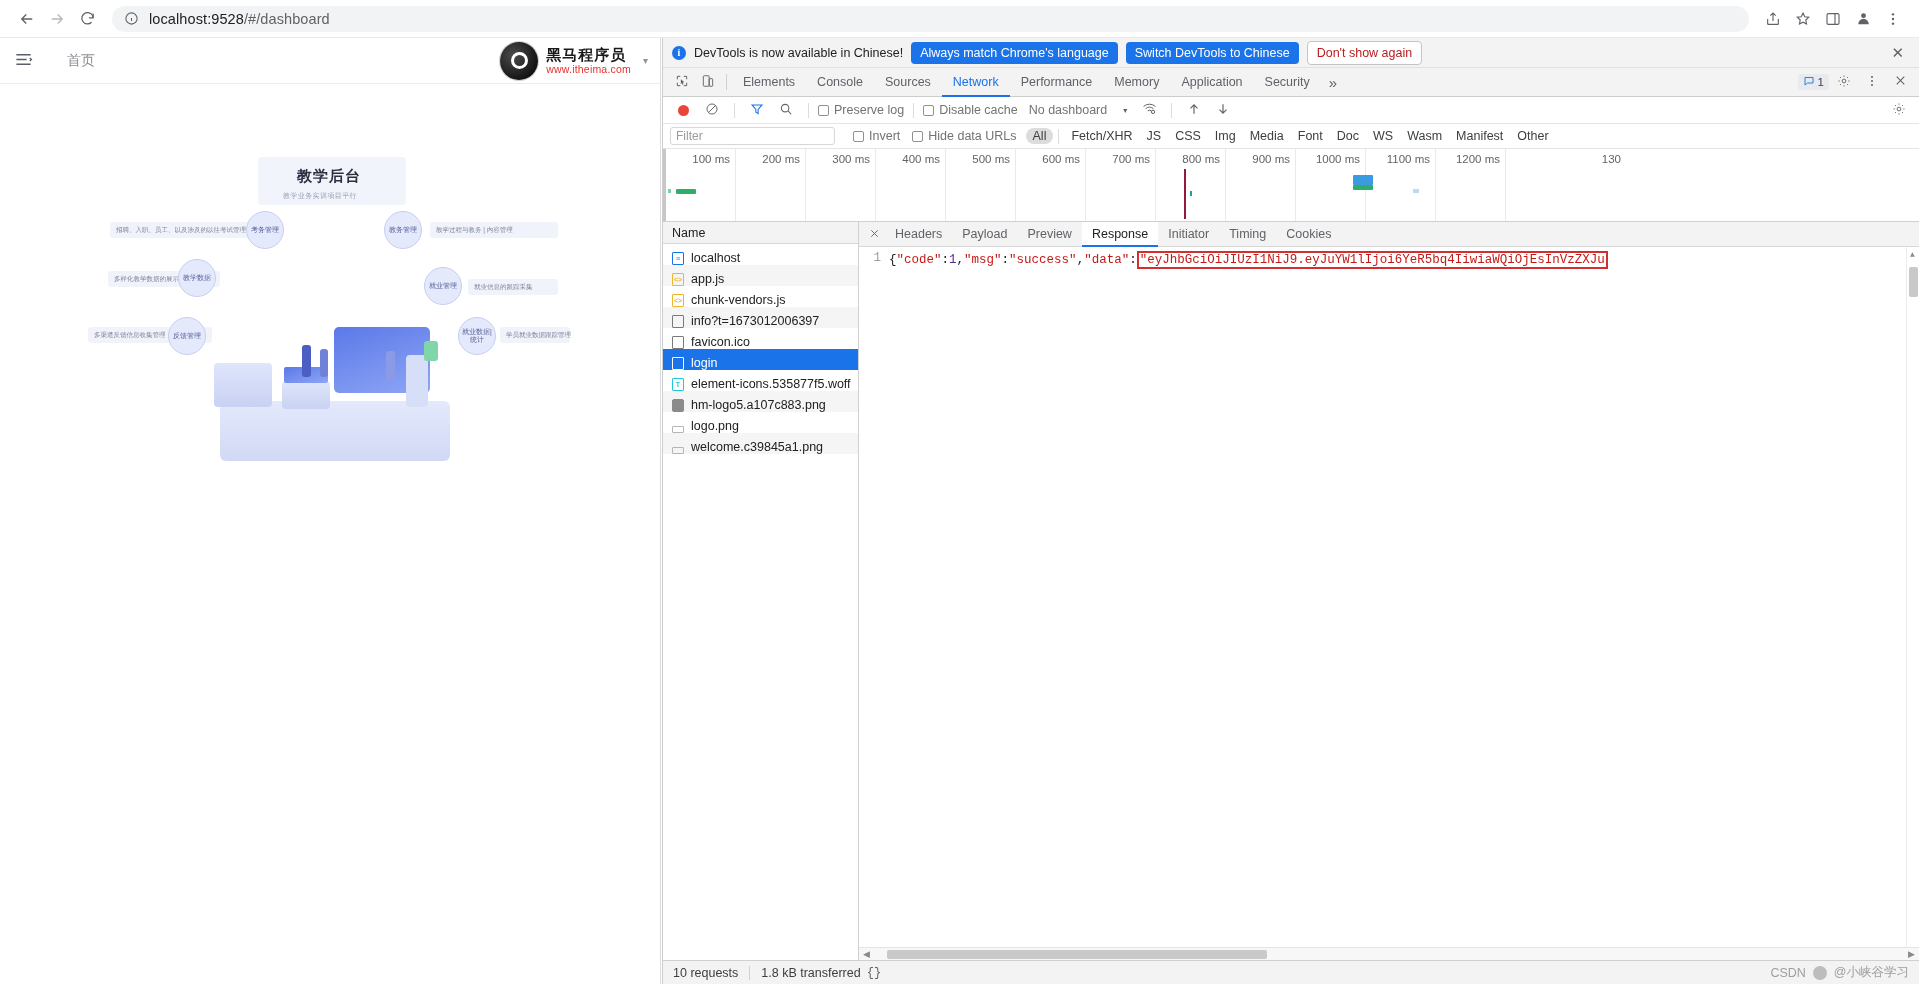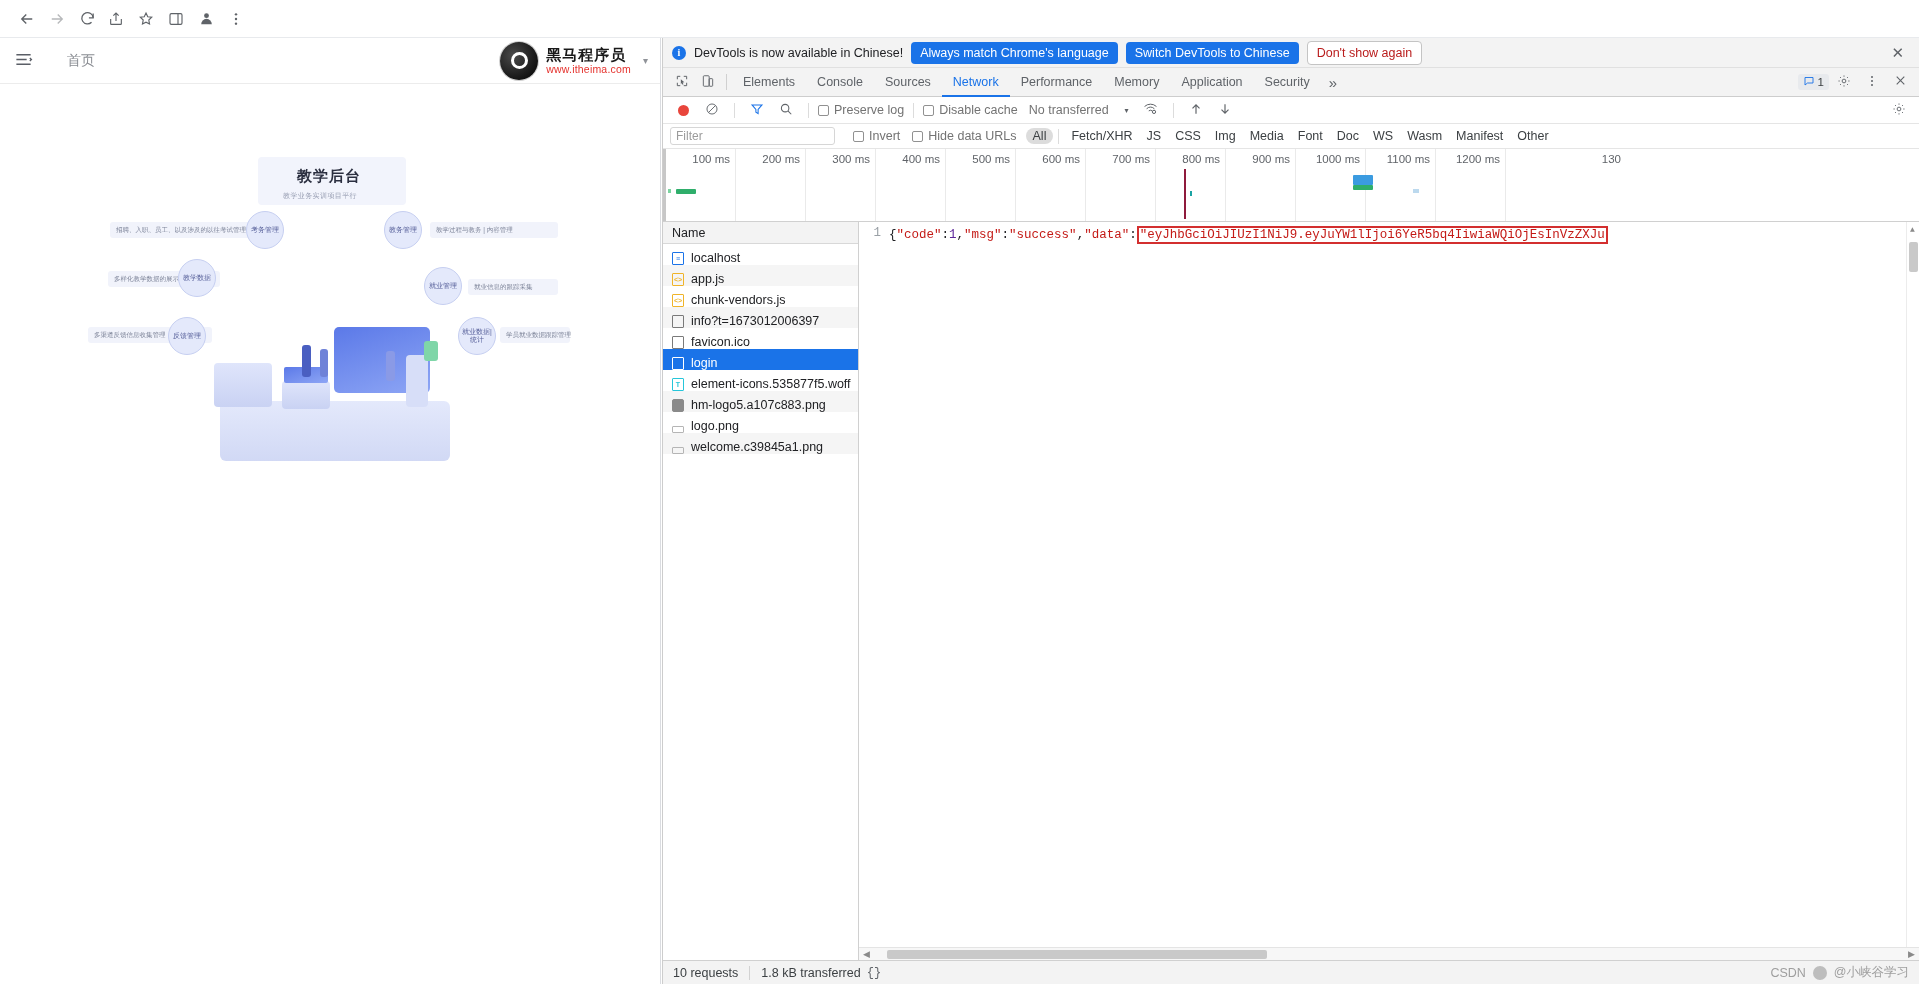--- a/index.html
+++ b/index.html
@@ -331,20 +331,29 @@
   </div>
   <div class="nav-btn">
     <span>
       <svg width="17" height="17" viewBox="0 0 24 24" fill="none" stroke="currentColor" stroke-width="1.8">
           <path d="M20 11a8 8 0 1 0-2.3 6.3"></path>
           <path d="M20 5v6h-6"></path>
         </svg>
     </span>
   </div>
 
+  <div id="omnibox">
+    <span class="info-circle">
+      <svg width="15" height="15" viewBox="0 0 24 24" fill="none" stroke="currentColor" stroke-width="1.7">
+          <circle cx="12" cy="12" r="9"></circle>
+          <path d="M12 11v5M12 8h.01"></path>
+        </svg>
+    </span>
+    <span id="url-text"><span class="host">localhost:9528</span><span>/#/dashboard</span></span>
+  </div>
 
   <div class="chrome-right">
     <div class="nav-btn">
       <span>
         <svg width="16" height="16" viewBox="0 0 24 24" fill="none" stroke="currentColor" stroke-width="1.7">
             <path d="M4 12v7a1 1 0 0 0 1 1h14a1 1 0 0 0 1-1v-7"></path>
             <path d="M12 3v12M8 7l4-4 4 4"></path>
           </svg>
       </span>
     </div>
@@ -547,21 +556,21 @@
     <label class="cbx-wrap">
       <span class="cbx"></span>
       <span class="tb-label">Preserve log</span>
     </label>
     <div class="tbsep"></div>
     <label class="cbx-wrap">
       <span class="cbx"></span>
       <span class="tb-label">Disable cache</span>
     </label>
     <div id="throttle-sel" style="margin-left:8px;">
-      <span class="tb-label">No transferred</span>
+      <span class="tb-label">No dashboard</span>
       <span id="throttle-caret">▾</span>
     </div>
     <div class="dt-ico-btn" style="margin-left:6px;">
       <span>
         <svg width="15" height="15" viewBox="0 0 24 24" fill="none" stroke="currentColor" stroke-width="1.6">
             <path d="M2.5 8.8a14 14 0 0 1 19 0"></path>
             <path d="M5.8 12.4a9.4 9.4 0 0 1 12.4 0"></path>
             <path d="M9.2 15.8a4.6 4.6 0 0 1 5.6 0"></path>
             <circle cx="17.6" cy="17.4" r="2.6"></circle>
           </svg>
@@ -713,20 +722,36 @@
           <span>logo.png</span>
         </div>
         <div class="req-row">
           <span class="ric imgbar"></span>
           <span>welcome.c39845a1.png</span>
         </div>
       </div>
     </div>
 
     <div id="detail">
+      <div id="detail-tabs">
+        <div id="detail-close">
+          <span>
+            <svg width="11" height="11" viewBox="0 0 24 24" fill="none" stroke="currentColor" stroke-width="2">
+                <path d="M5 5l14 14M19 5L5 19"></path>
+              </svg>
+          </span>
+        </div>
+        <div class="dtab">Headers</div>
+        <div class="dtab">Payload</div>
+        <div class="dtab">Preview</div>
+        <div class="dtab active">Response</div>
+        <div class="dtab">Initiator</div>
+        <div class="dtab">Timing</div>
+        <div class="dtab">Cookies</div>
+      </div>
 
       <div id="resp-body">
         <div id="resp-line">
           <span id="line-no">1</span>
           <span id="resp-code"><span class="jpunct">{</span><span class="jkey">"code"</span><span class="jpunct">:</span><span class="jnum">1</span><span class="jpunct">,</span><span class="jkey">"msg"</span><span class="jpunct">:</span><span class="jstr">"success"</span><span class="jpunct">,</span><span class="jkey">"data"</span><span class="jpunct">:</span><span id="token-box">"eyJhbGciOiJIUzI1NiJ9.eyJuYW1lIjoi6YeR5bq4IiwiaWQiOjEsInVzZXJu</span></span>
         </div>
         <div id="vscroll">
           <span class="arrow" style="top:3px;">▲</span>
           <div class="thumb"></div>
         </div>

